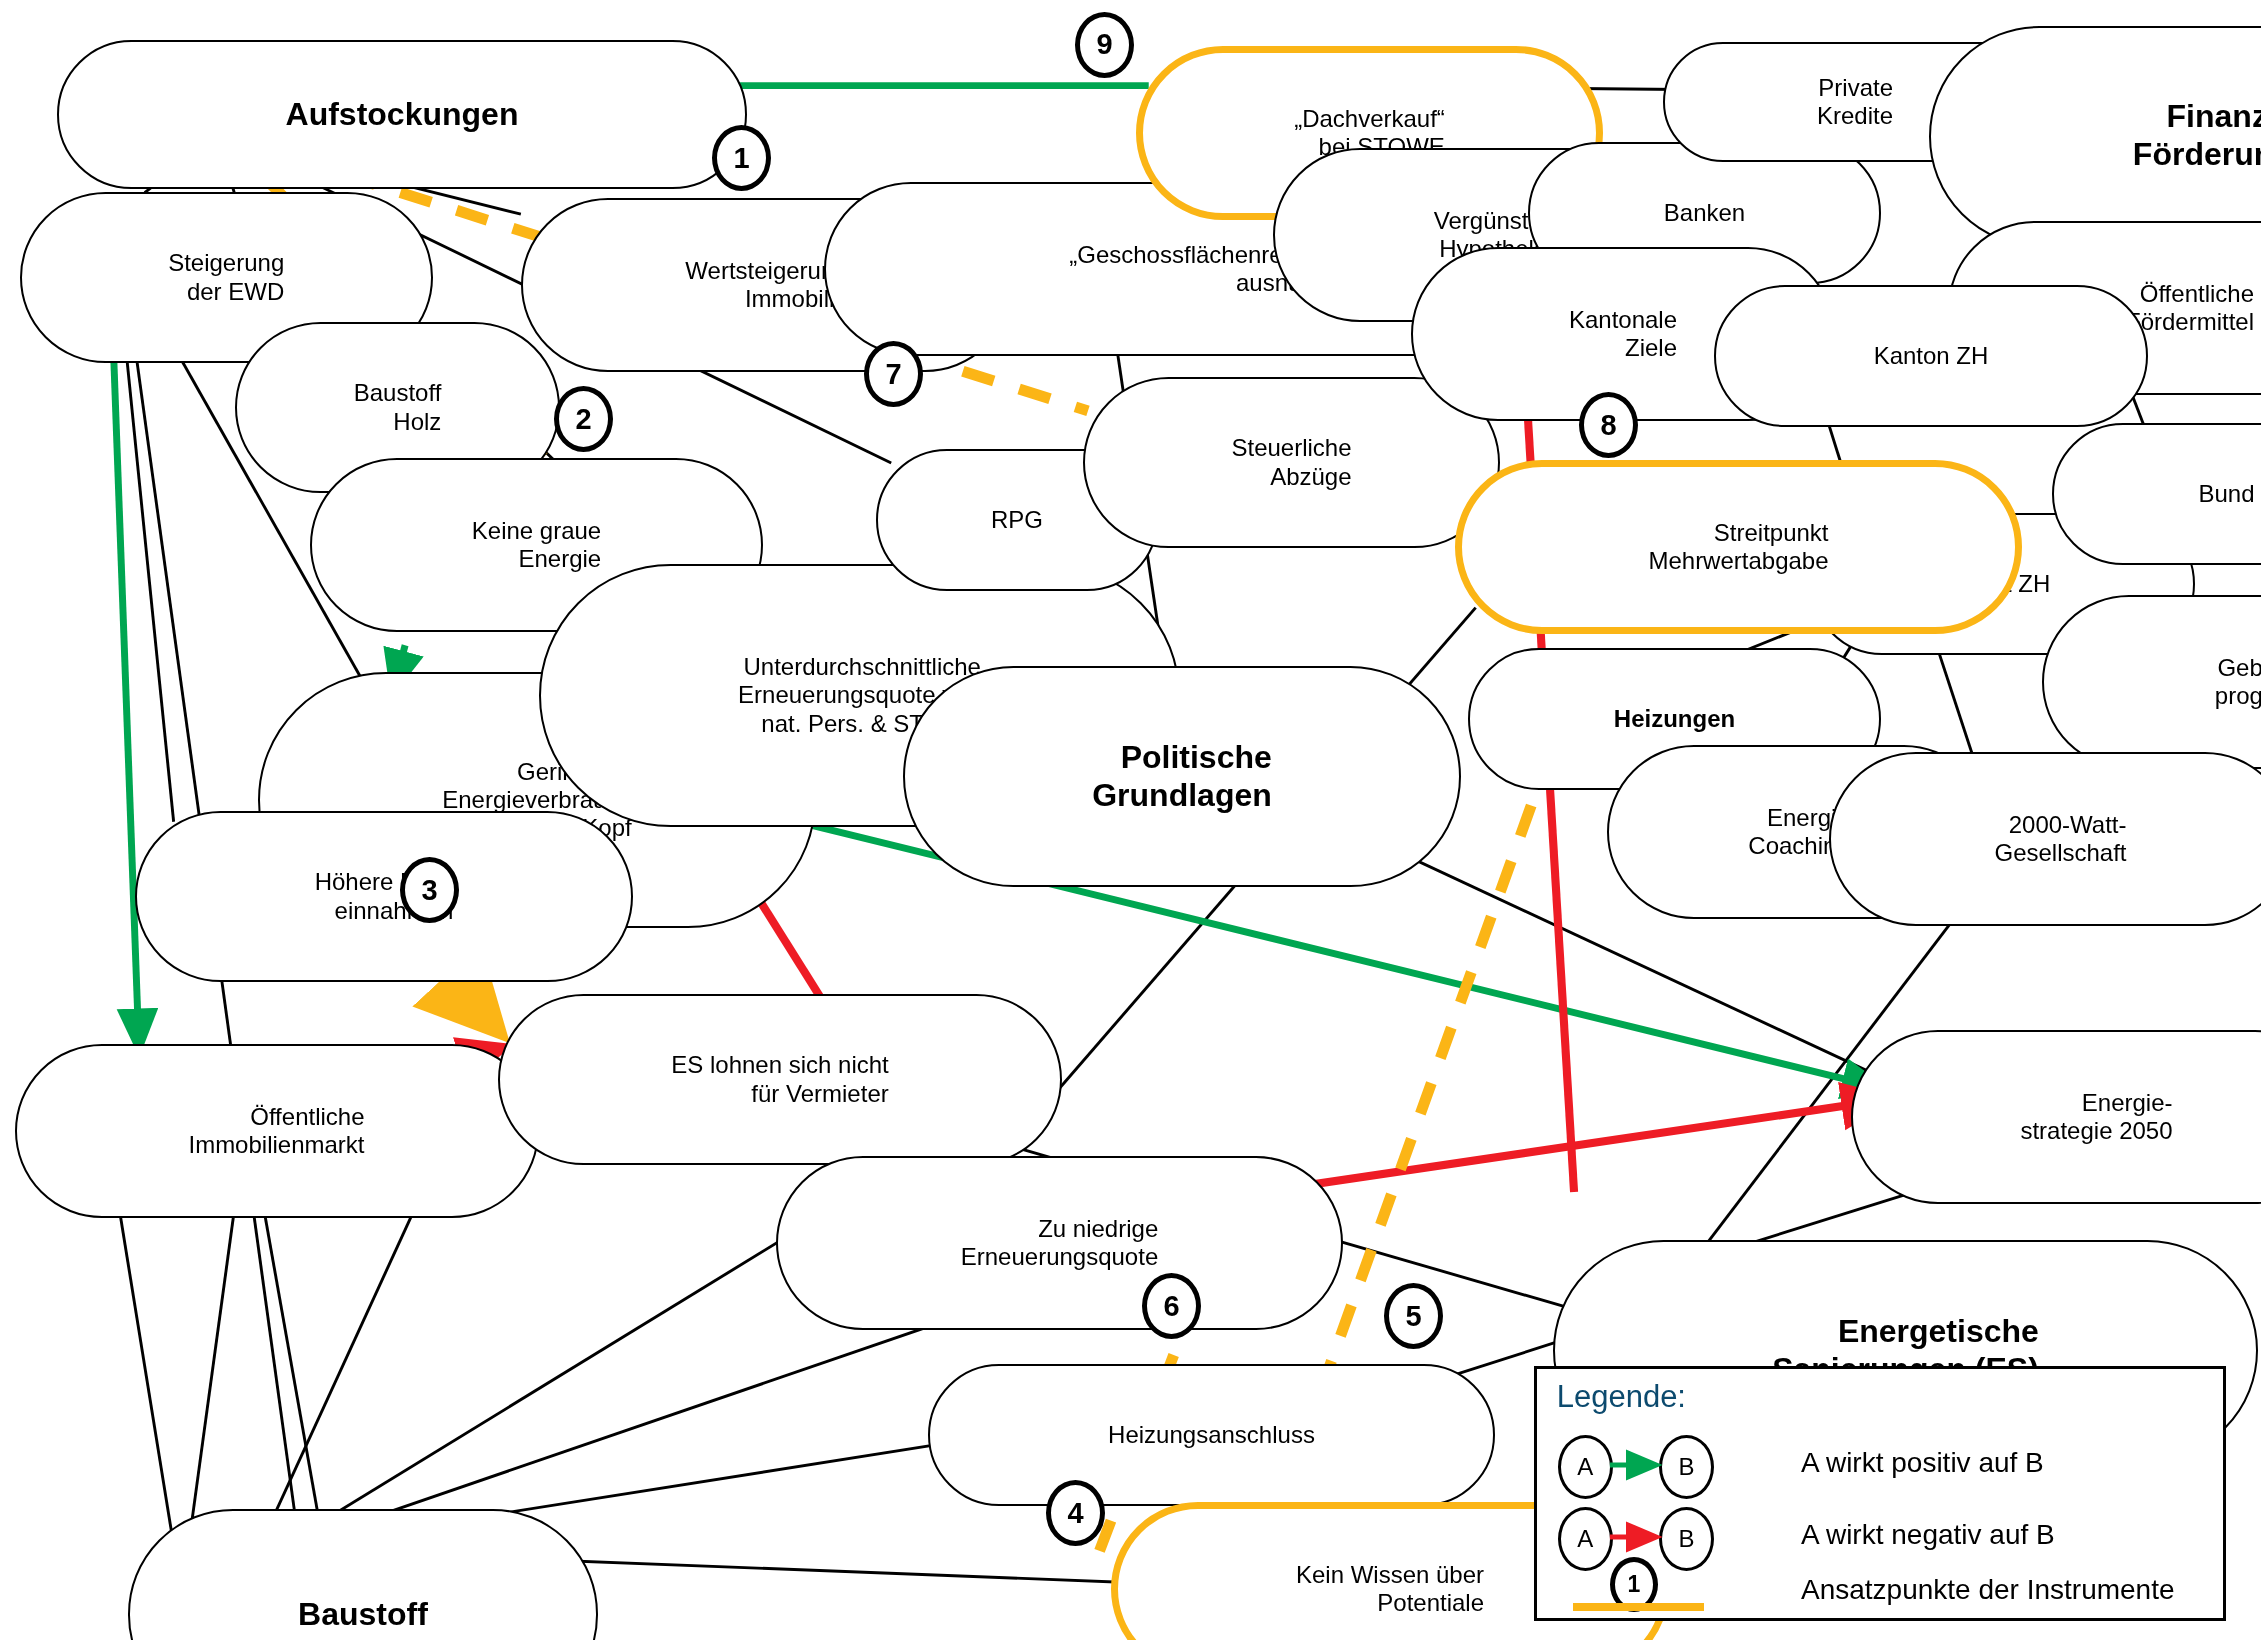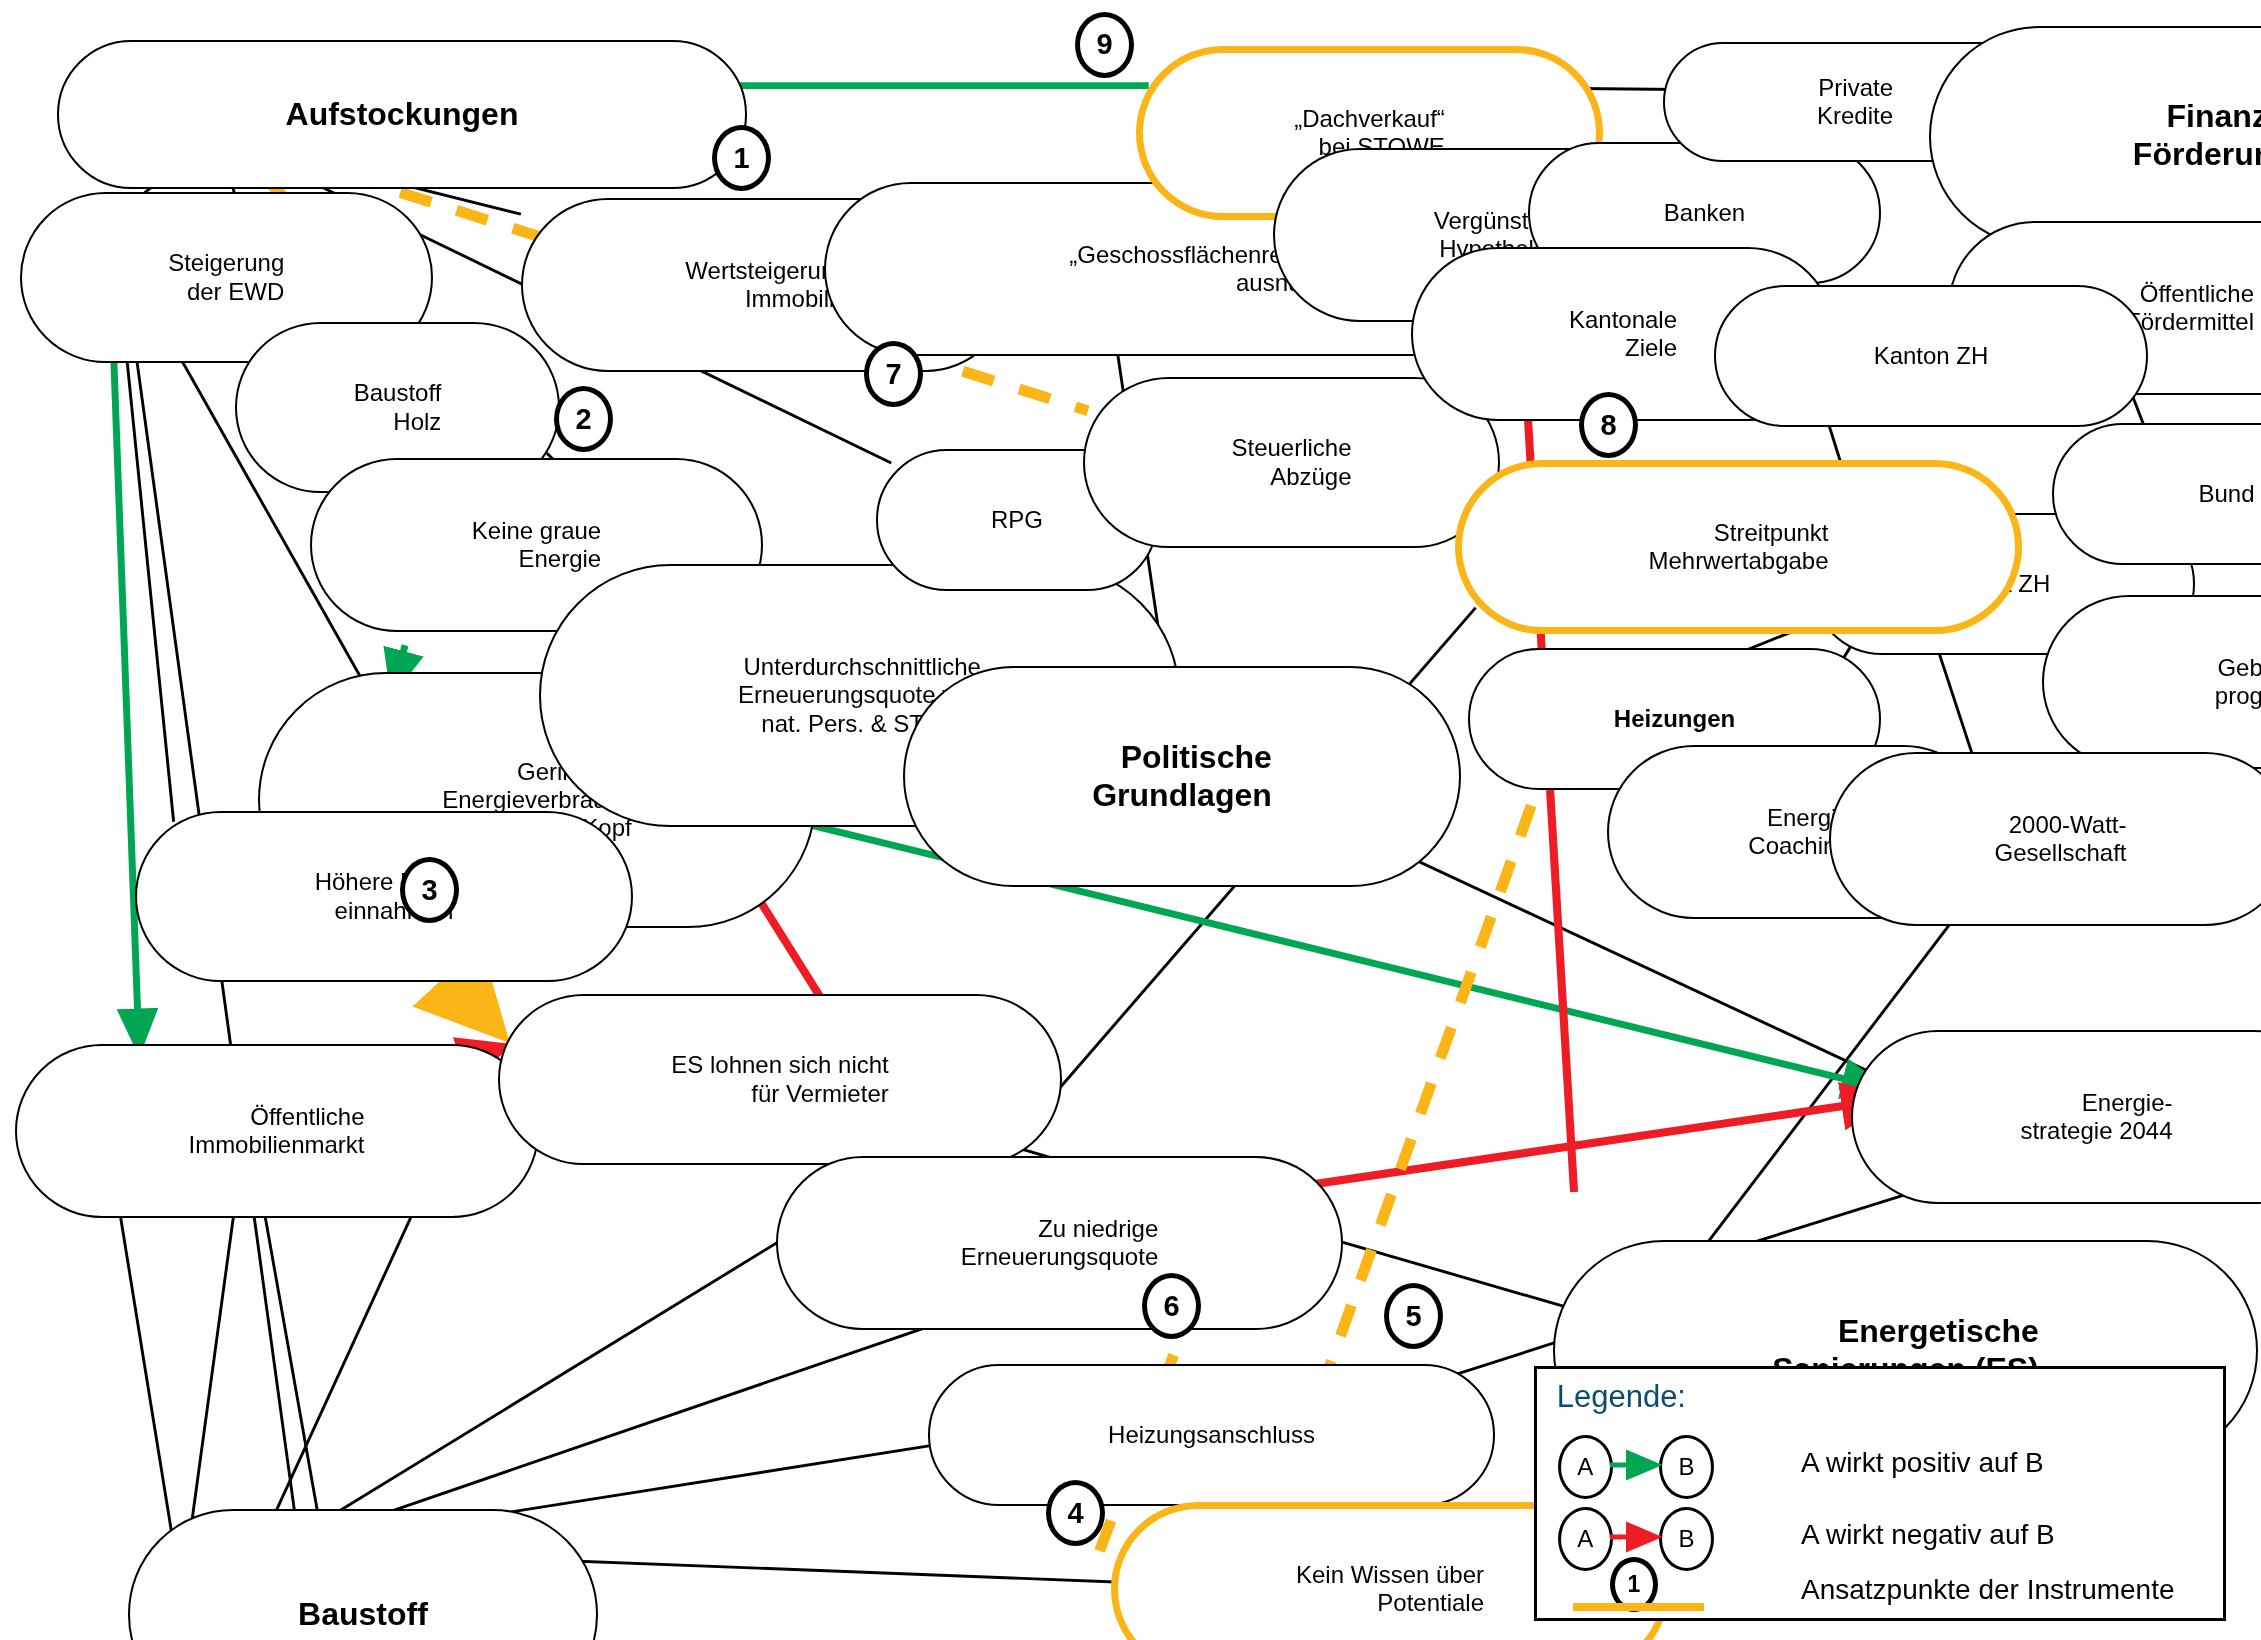--- a/index.html
+++ b/index.html
@@ -262,21 +262,21 @@
       <div class="node" style="left: 1607px; top: 745px; width: 384px; height: 174px; border-radius: 87px;">
         <span style="white-space: pre-line;">Energie
 Coaching</span>
       </div>
       <div class="node" style="left: 1829px; top: 752px; width: 463px; height: 174px; border-radius: 87px;">
         <span style="white-space: pre-line;">2000-Watt-
 Gesellschaft</span>
       </div>
       <div class="node" style="left: 1851px; top: 1030px; width: 491px; height: 174px; border-radius: 87px;">
         <span style="white-space: pre-line;">Energie-
-strategie 2044</span>
+strategie 2050</span>
       </div>
       <div class="node big" style="left: 1553px; top: 1199px; width: 705px; height: 221px; border-radius: 111px; margin-top: 41px;">
         <span style="white-space: pre-line;">Energetische
 Sanierungen (ES)</span>
       </div>
     </div>
 
   <div id="badges-layer">
       <div class="badge" style="left: 712px; top: 125px;">1</div>
       <div class="badge" style="left: 554px; top: 386px;">2</div>

